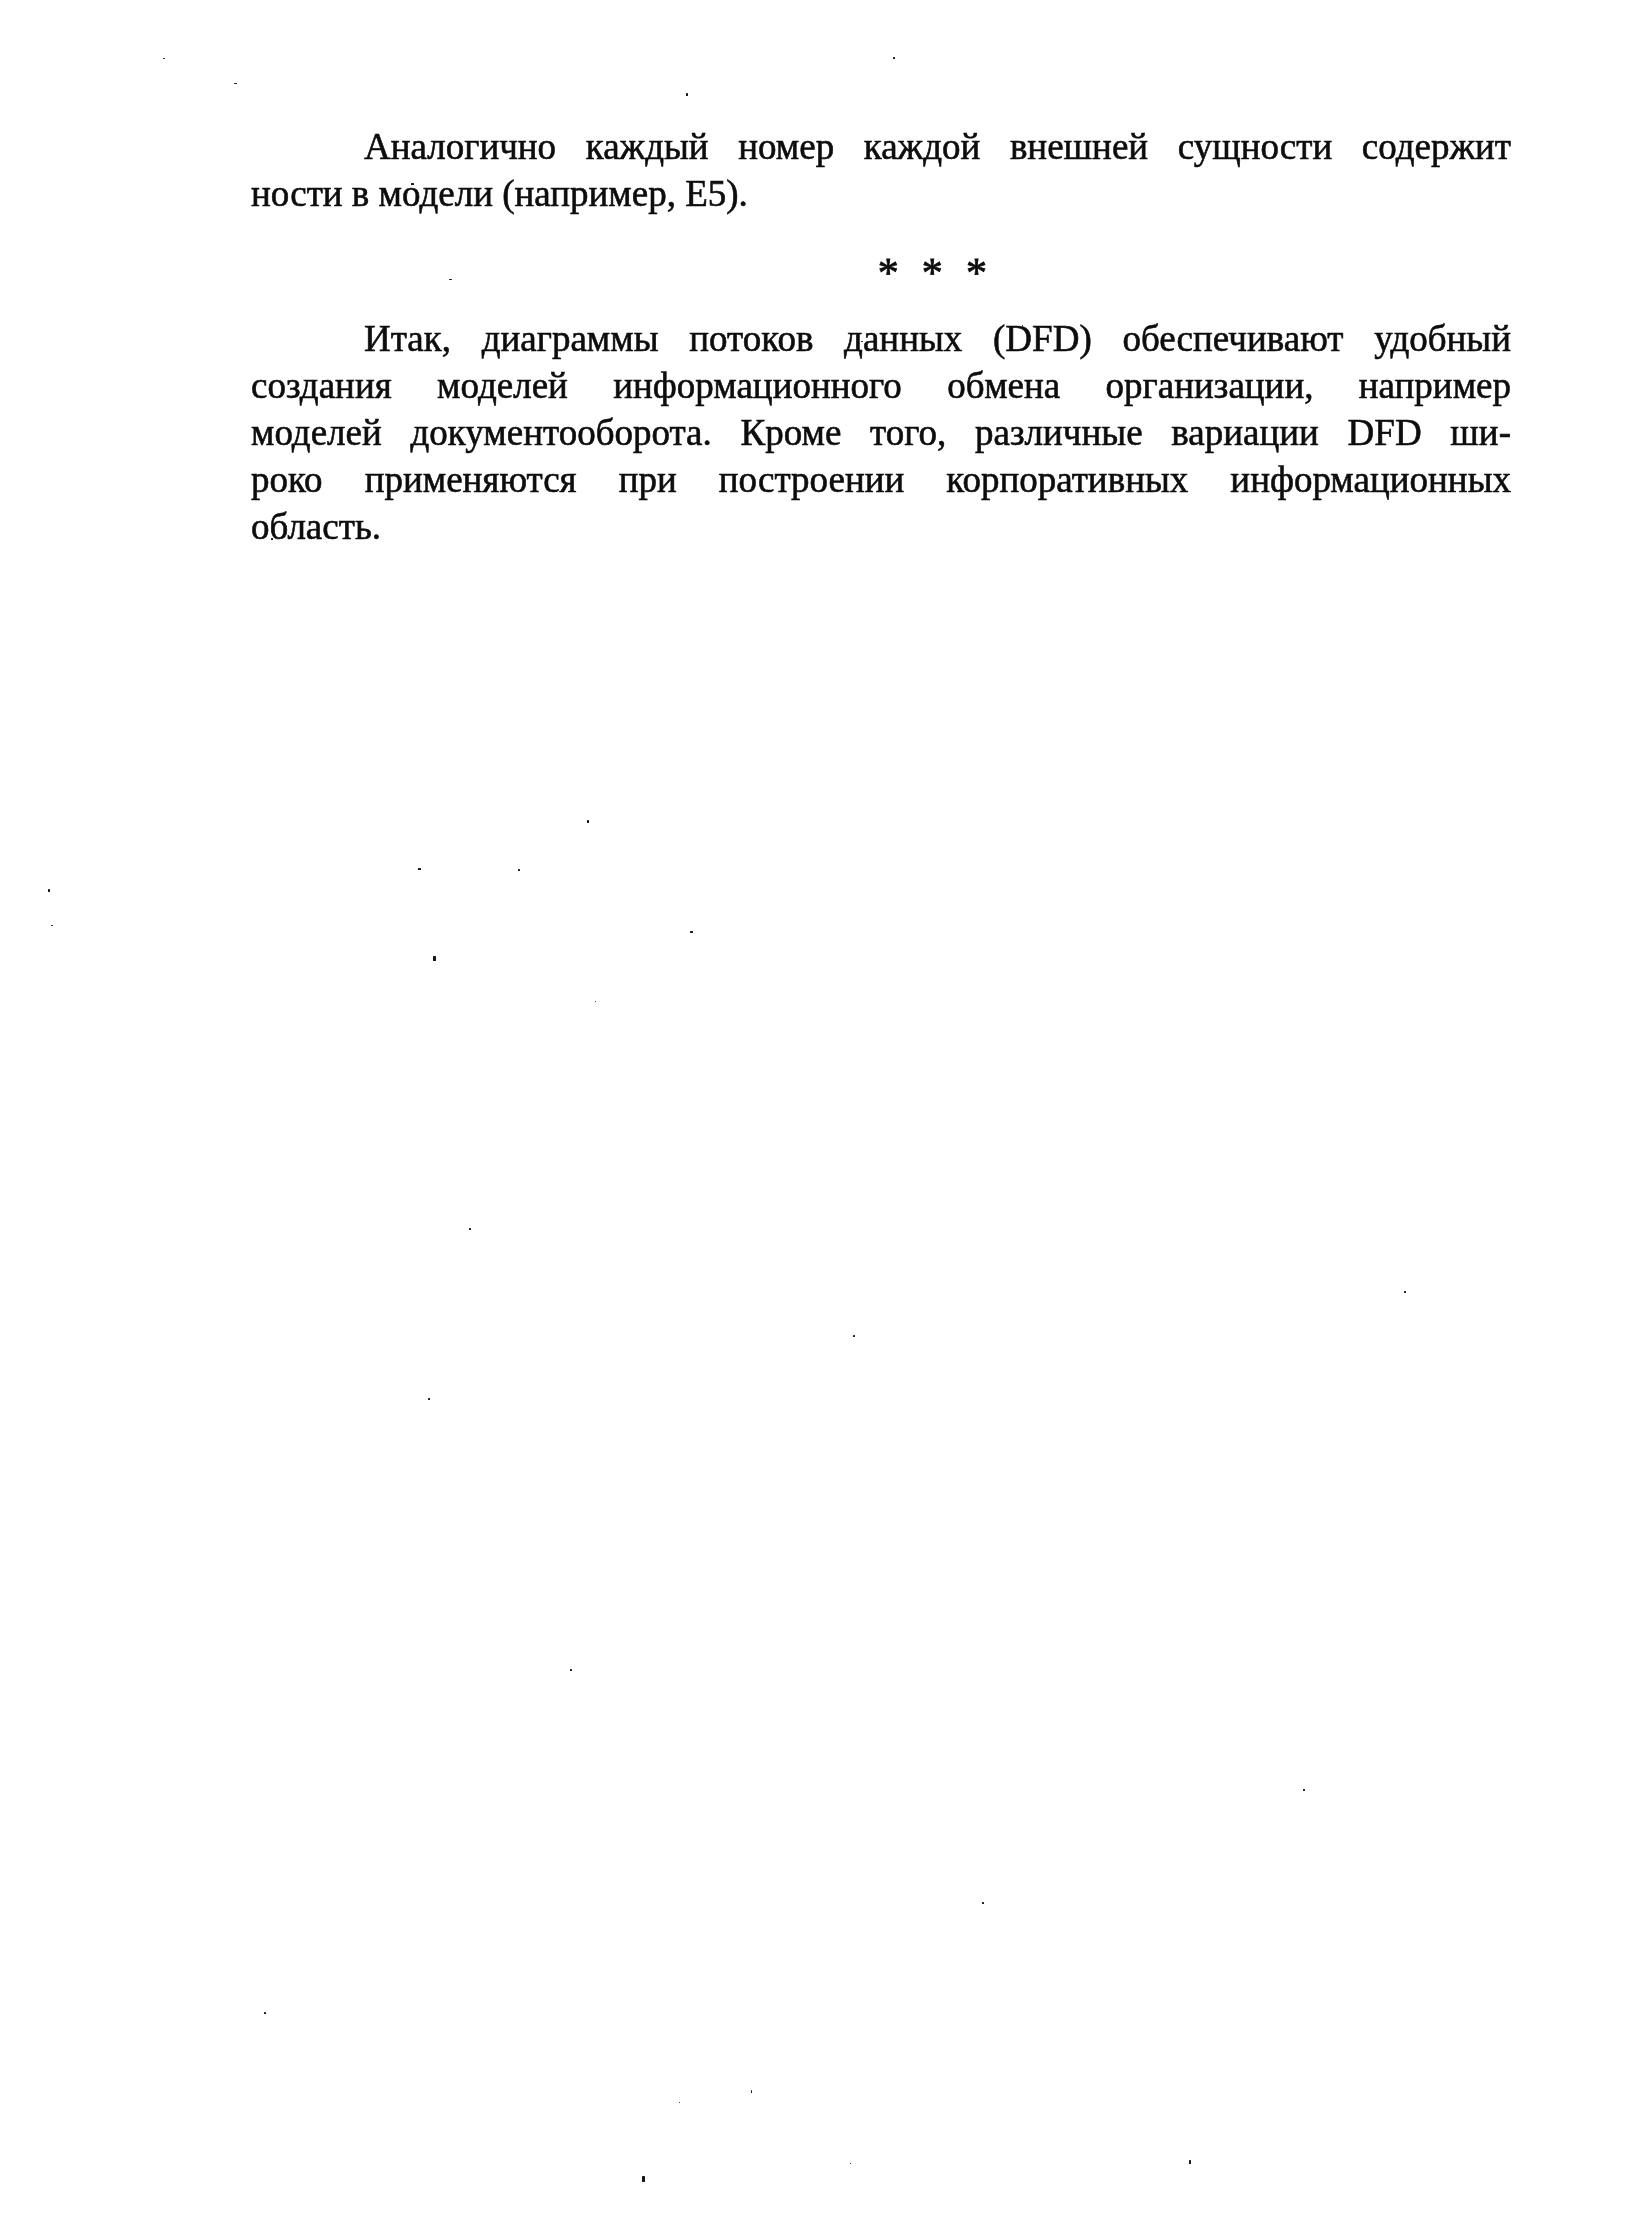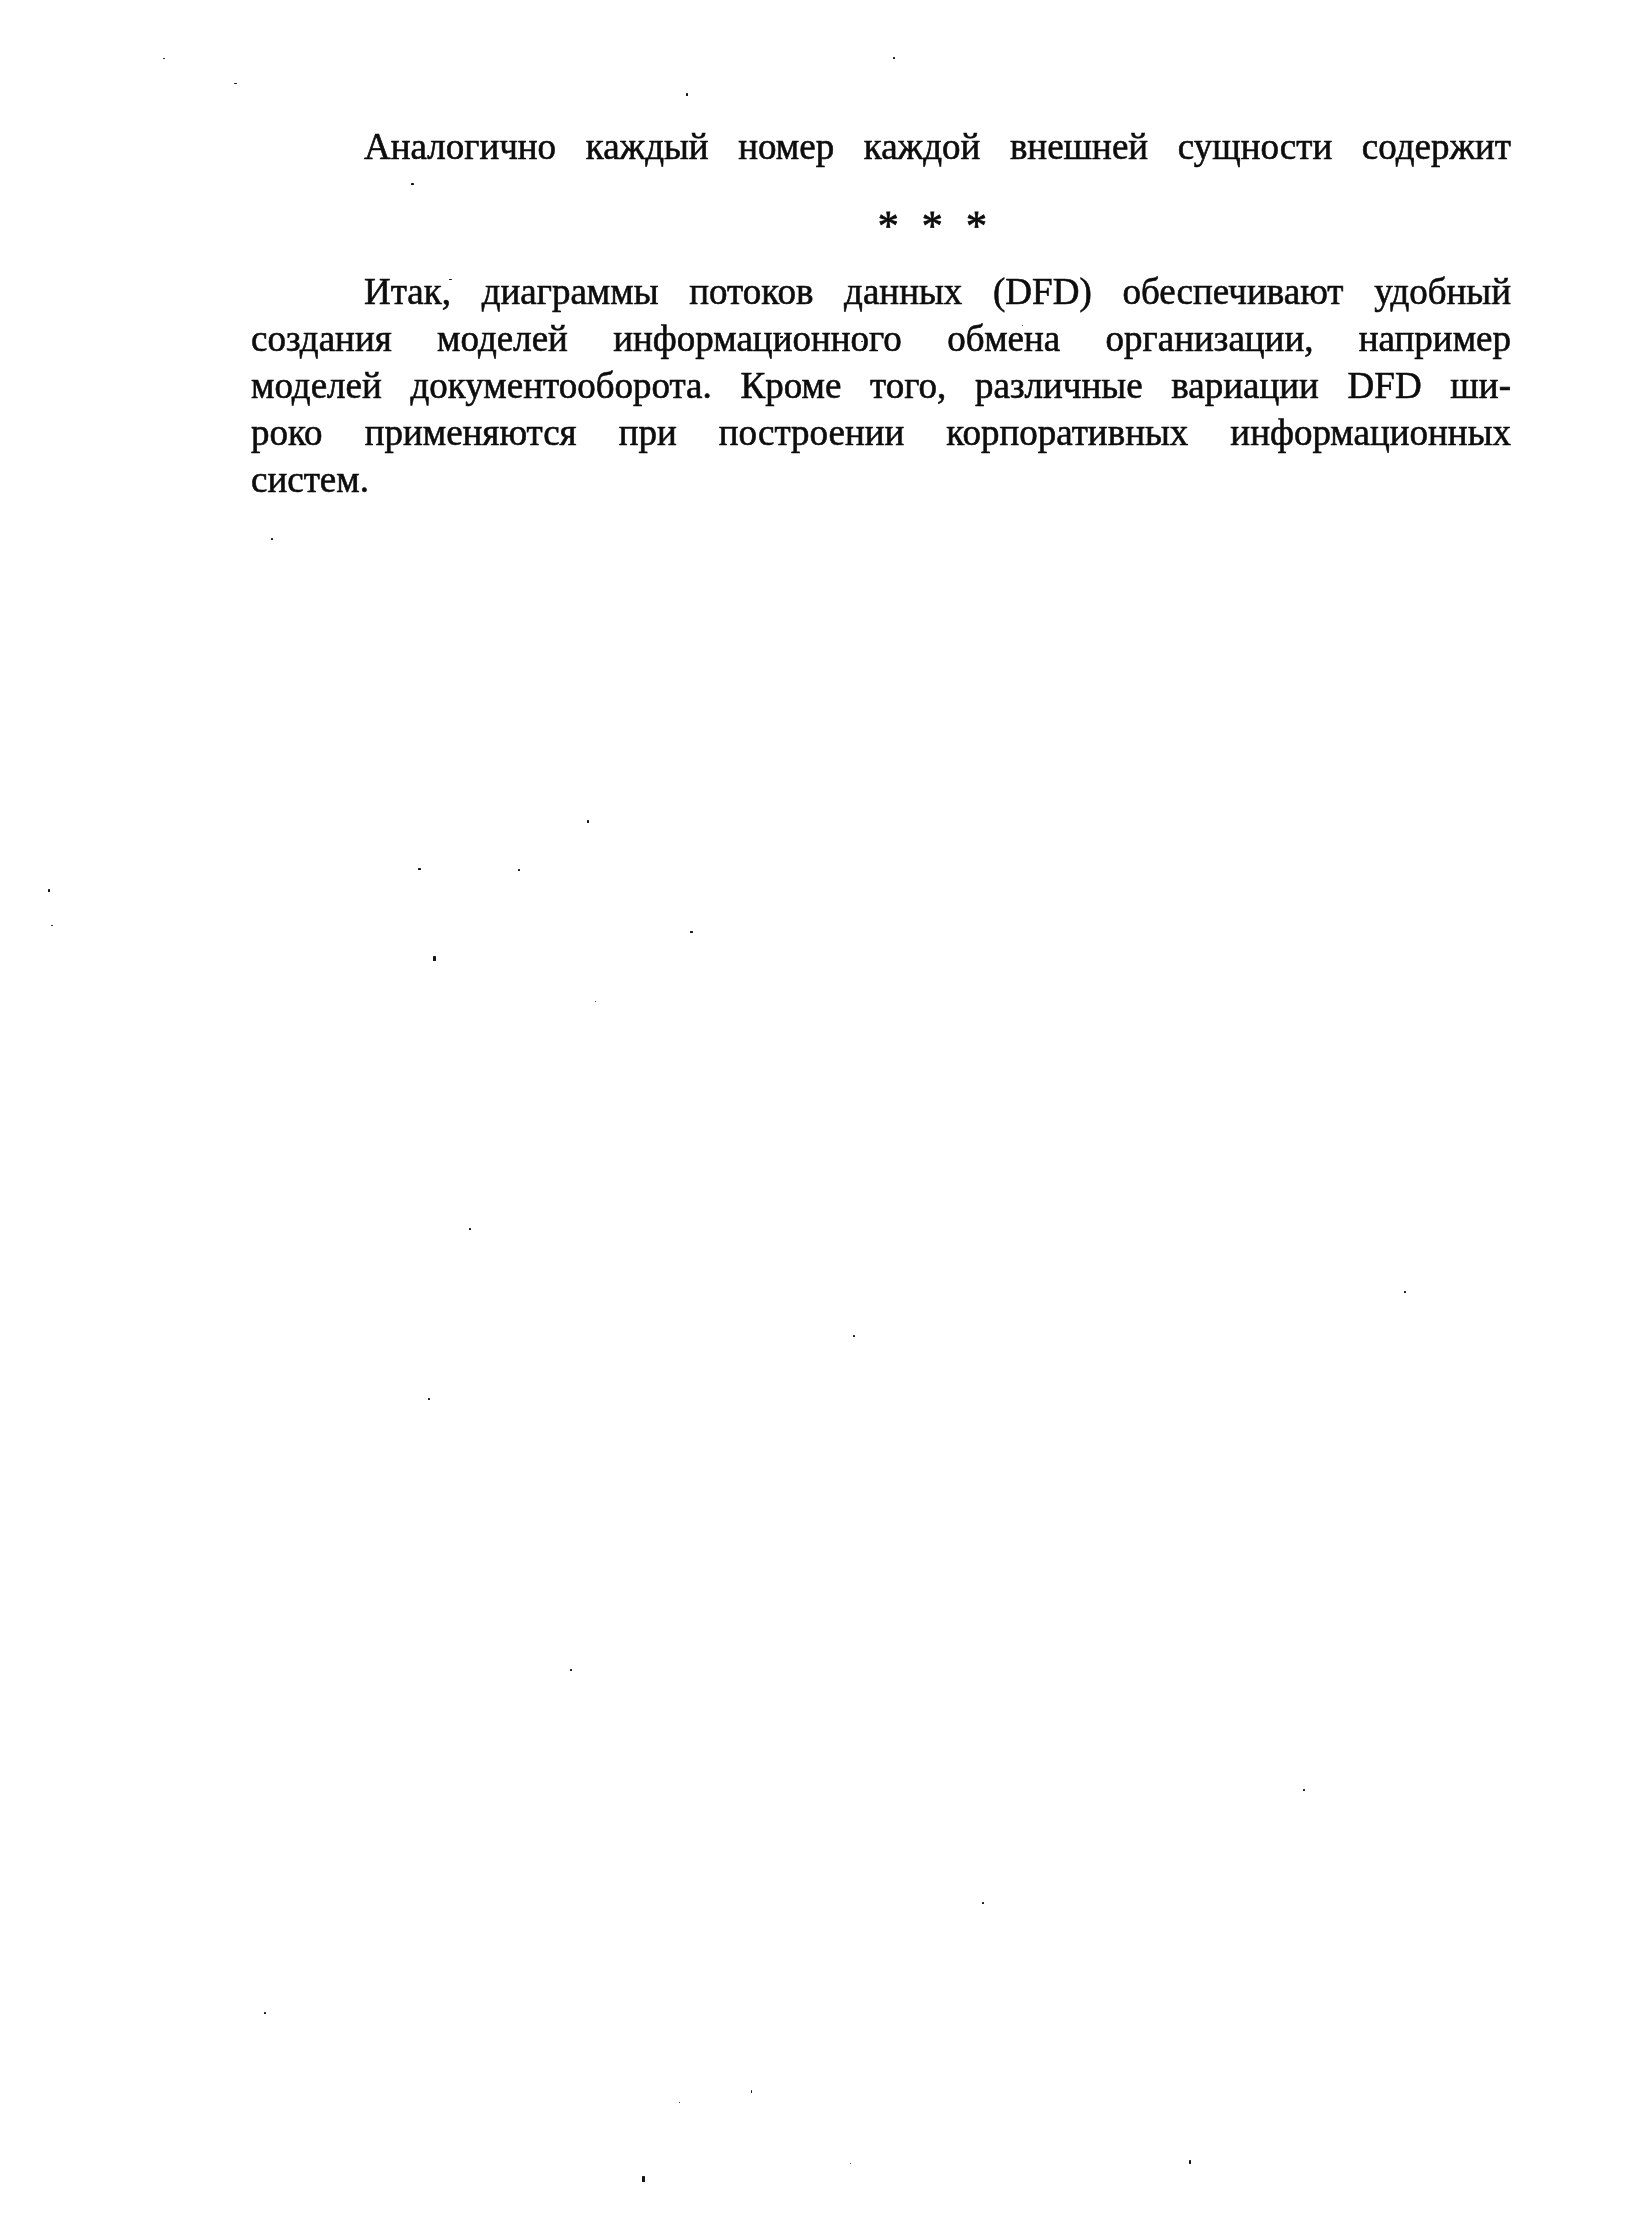--- a/index.html
+++ b/index.html
@@ -54,28 +54,29 @@
     border-radius: 0.6px;
   }
 </style>
 </head>
 <body>
 
 <div class="scan-page">
   <div class="text-block">
     <div class="para">
         <div class="line indent">Аналогично каждый номер каждой внешней сущности содержит</div>
+        <div class="line last">ности в модели (например, E5).</div>
       </div>
     <div class="stars">* * *</div>
     <div class="para">
         <div class="line indent">Итак, диаграммы потоков данных (DFD) обеспечивают удобный</div>
         <div class="line">создания моделей информационного обмена организации, например</div>
         <div class="line">моделей документооборота. Кроме того, различные вариации DFD ши-</div>
         <div class="line">роко применяются при построении корпоративных информационных</div>
-        <div class="line last">систем.</div>
+        <div class="line last">область.</div>
       </div>
   </div>
   <div id="specks">
       <div class="speck" style="left: 163px; top: 48px; width: 1.9px; height: 1.3px;"></div>
       <div class="speck" style="left: 234px; top: 73px; width: 2.5px; height: 1.3px;"></div>
       <div class="speck" style="left: 893px; top: 47px; width: 1.9px; height: 1.9px;"></div>
       <div class="speck" style="left: 686px; top: 83px; width: 1.9px; height: 2.5px;"></div>
       <div class="speck" style="left: 411px; top: 173px; width: 2.5px; height: 1.9px;"></div>
       <div class="speck" style="left: 449px; top: 269px; width: 2.5px; height: 1.3px;"></div>
       <div class="speck" style="left: 780px; top: 326px; width: 2.5px; height: 1.9px;"></div>

